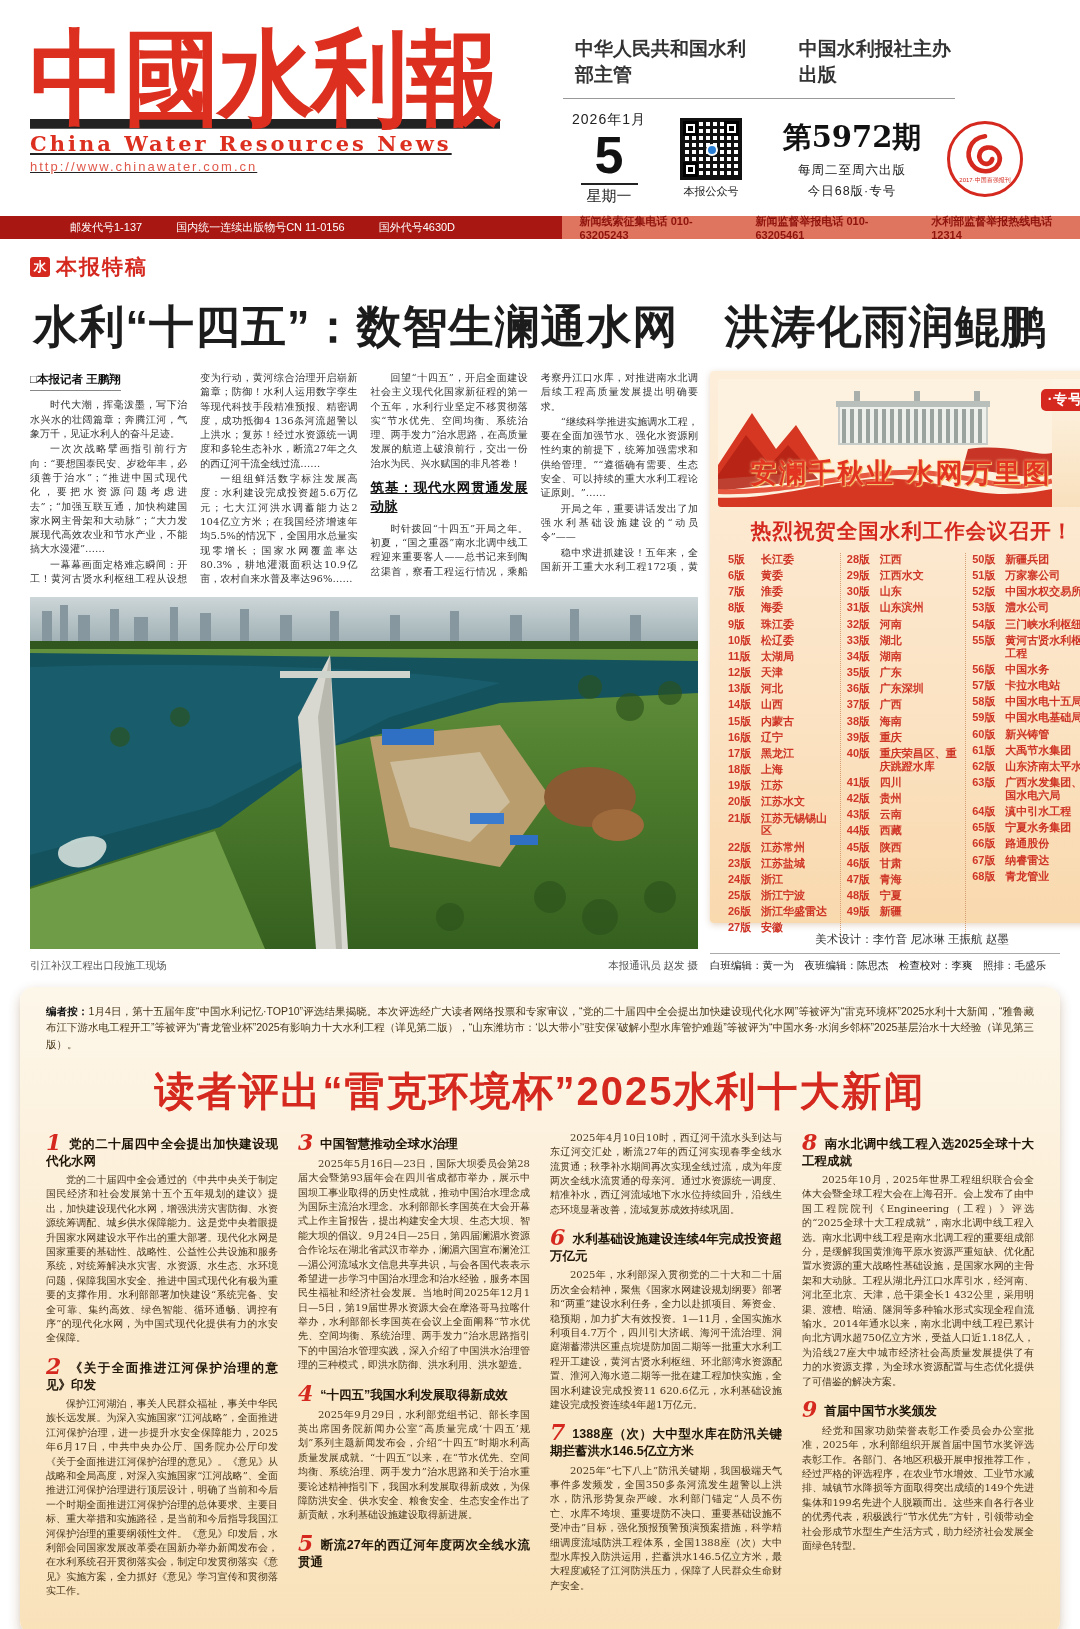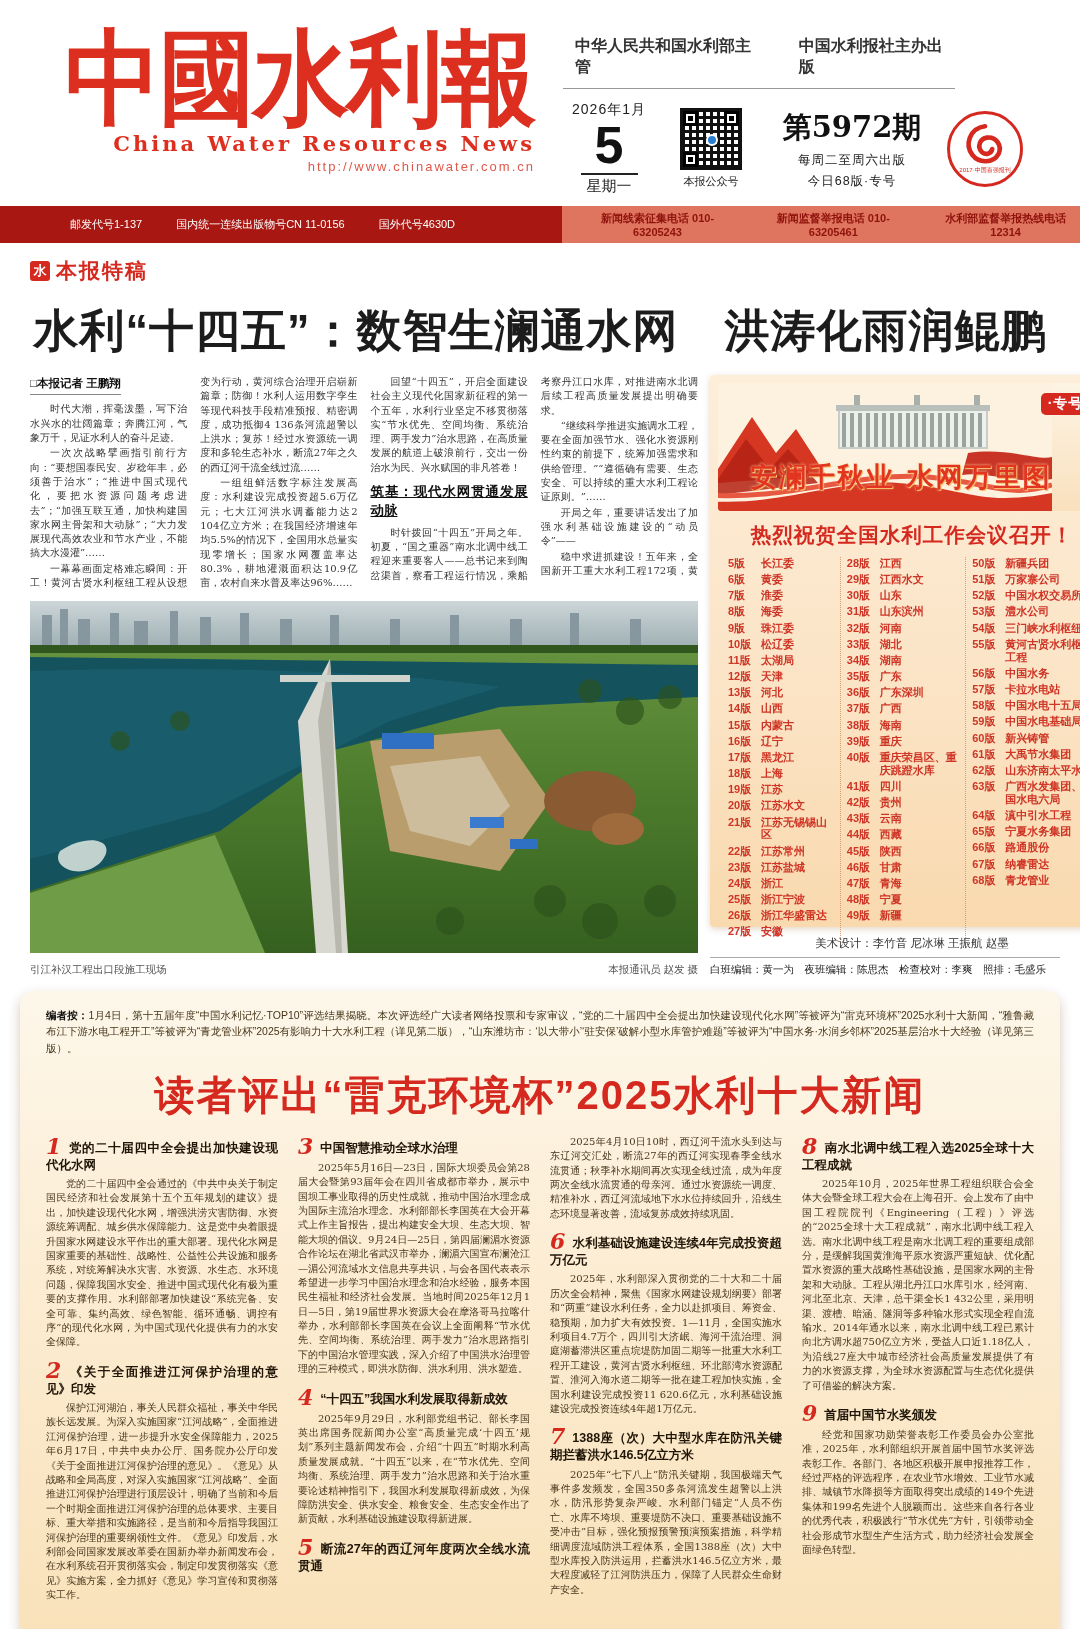--- a/index.html
+++ b/index.html
@@ -2,26 +2,26 @@
 <html><head>
 <meta charset="utf-8">
 <style>
   * { margin:0; padding:0; box-sizing:border-box; }
   html,body { width:1080px; }
   body { font-family:"Liberation Sans", sans-serif; background:#fff; color:#222; }
   .page { width:1080px; height:1629px; position:relative; overflow:hidden; background:#fff; }
 
   
   .masthead { display:flex; padding:28px 30px 6px 30px; }
-  .brand { width:505px; text-align:right; }
+  .brand { width:505px; text-align:left;text-decoration:underline; }
   .brand-cn { font-family:"DejaVu Serif", serif; font-weight:900; font-size:96px; line-height:1.05; color:#dd2f1f; letter-spacing:-2px; white-space:nowrap; transform:scaleY(1.08); }
   .brand-en { font-family:"DejaVu Serif", serif; font-weight:bold; color:#dd2f1f; font-size:21px; letter-spacing:3px; margin-top:2px; }
   .brand-url { color:#e0584a; font-size:13px; letter-spacing:2px; margin-top:3px; }
   .mast-right { flex:1; padding-left:28px; padding-top:6px; }
-  .supervisor-row { display:flex; gap:36px; font-size:16px; font-weight:bold; color:#333; padding:2px 0 10px 12px; border-bottom:1px solid #999; width:392px; }
+  .supervisor-row { display:flex; gap:36px; font-size:19px; font-weight:bold; color:#333; padding:2px 0 10px 12px; border-bottom:1px solid #999; width:392px; }
   .issue-row { display:flex; align-items:center; margin-top:12px; }
   .date-block { text-align:center; width:92px; }
   .date-y { font-size:14px; color:#222; letter-spacing:1px; }
   .date-d { font-size:52px; font-weight:bold; line-height:1.0; color:#111; }
   .date-w { font-size:15px; border-top:2px solid #222; display:inline-block; padding:2px 6px 0; margin-top:2px; }
   .qr-block { width:84px; text-align:center; margin-left:14px; }
   .qr { width:62px; height:62px; margin:0 auto; position:relative; border:2px solid #111; background:
         repeating-linear-gradient(0deg,#111 0 3px,transparent 3px 7px),
         repeating-linear-gradient(90deg,#111 0 3px,#fff 3px 7px); }
   .qr .f { position:absolute; width:15px; height:15px; background:#fff; border:3px solid #000; }
@@ -30,21 +30,21 @@
   .qr .dot { position:absolute; width:12px; height:12px; border-radius:50%; background:#2a7fd4; top:24px; left:24px; border:2px solid #fff; }
   .qr-label { font-size:11px; margin-top:4px; color:#222; }
   .issue-block { margin-left:20px; text-align:center; width:158px; }
   .issue-no { font-family:"DejaVu Serif", serif; font-weight:bold; font-size:29px; color:#111; }
   .issue-freq,.issue-pages { font-size:12.5px; color:#222; margin-top:4px; letter-spacing:1px; }
   .round-badge { width:76px; height:76px; border-radius:50%; border:3px solid #d5281e; margin-left:16px; position:relative; flex:0 0 auto; }
   .round-badge svg { position:absolute; inset:4px; }
   .badge-micro { position:absolute; bottom:9px; width:100%; text-align:center; font-size:6px; color:#d5281e; letter-spacing:0; }
 
   
-  .info-bar { display:flex; width:1080px; height:37px; margin-top:4px; font-size:11px;text-align:center; }
+  .info-bar { display:flex; width:1080px; height:23px; margin-top:4px; font-size:11px; }
   .info-left { background:#a81712; color:#fff; flex:0 0 52%; display:flex; align-items:center; gap:34px; padding-left:70px; }
   .info-right { background:#e0755f; color:#8f130d; flex:1; display:flex; align-items:center; gap:20px; padding-left:18px; font-weight:bold; }
 
   
   .main-wrap { padding:14px 30px 0; }
   .feature-tag { display:flex; align-items:center; gap:6px; }
   .tag-icon { width:20px; height:20px; background:#d5281e; color:#fff; border-radius:3px; font-size:13px; font-weight:bold; display:flex; align-items:center; justify-content:center; }
   .tag-text { color:#d5281e; font-size:21px; font-weight:bold; letter-spacing:2px; }
   .headline { font-size:45px; font-weight:900; color:#1c1c1c; letter-spacing:1px; text-align:center; margin:16px 0 14px; white-space:nowrap; }
 

